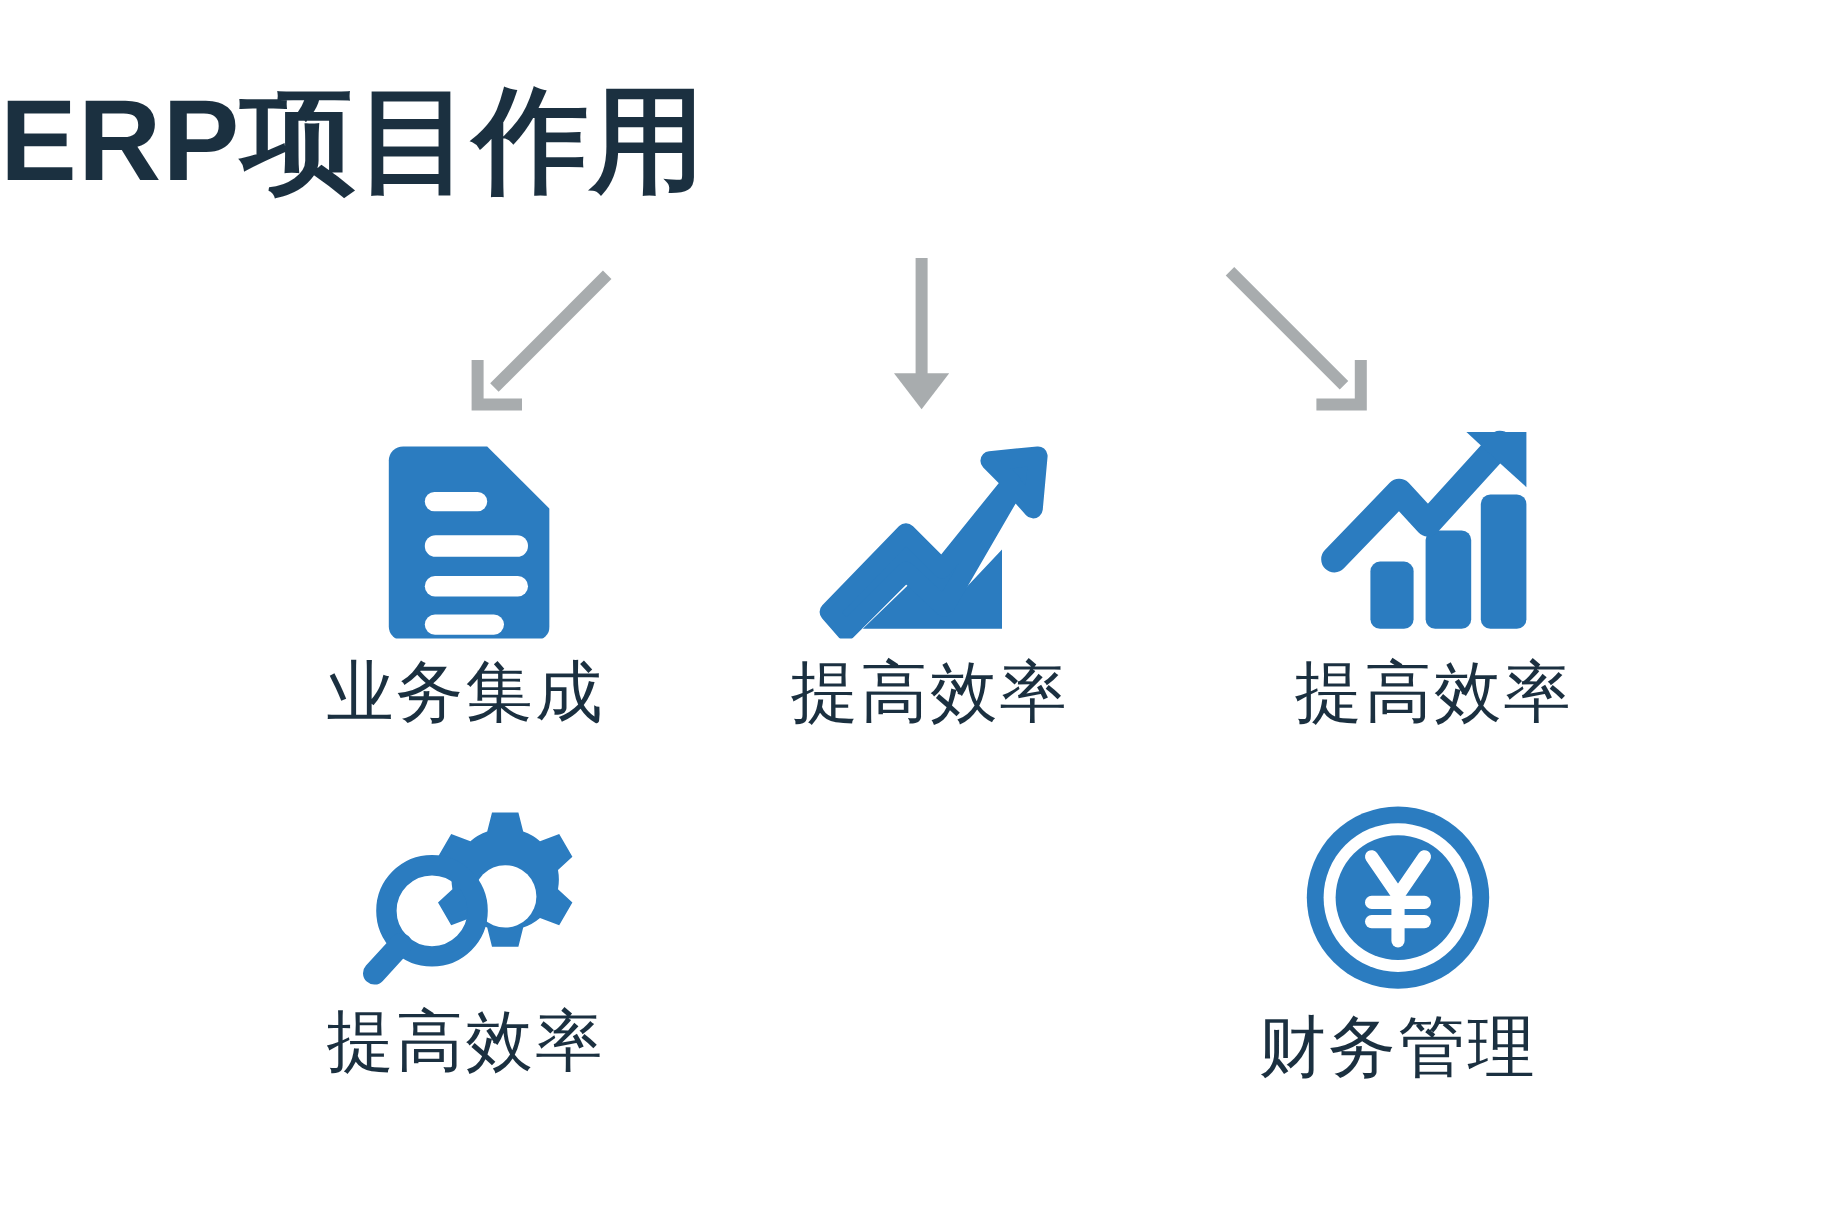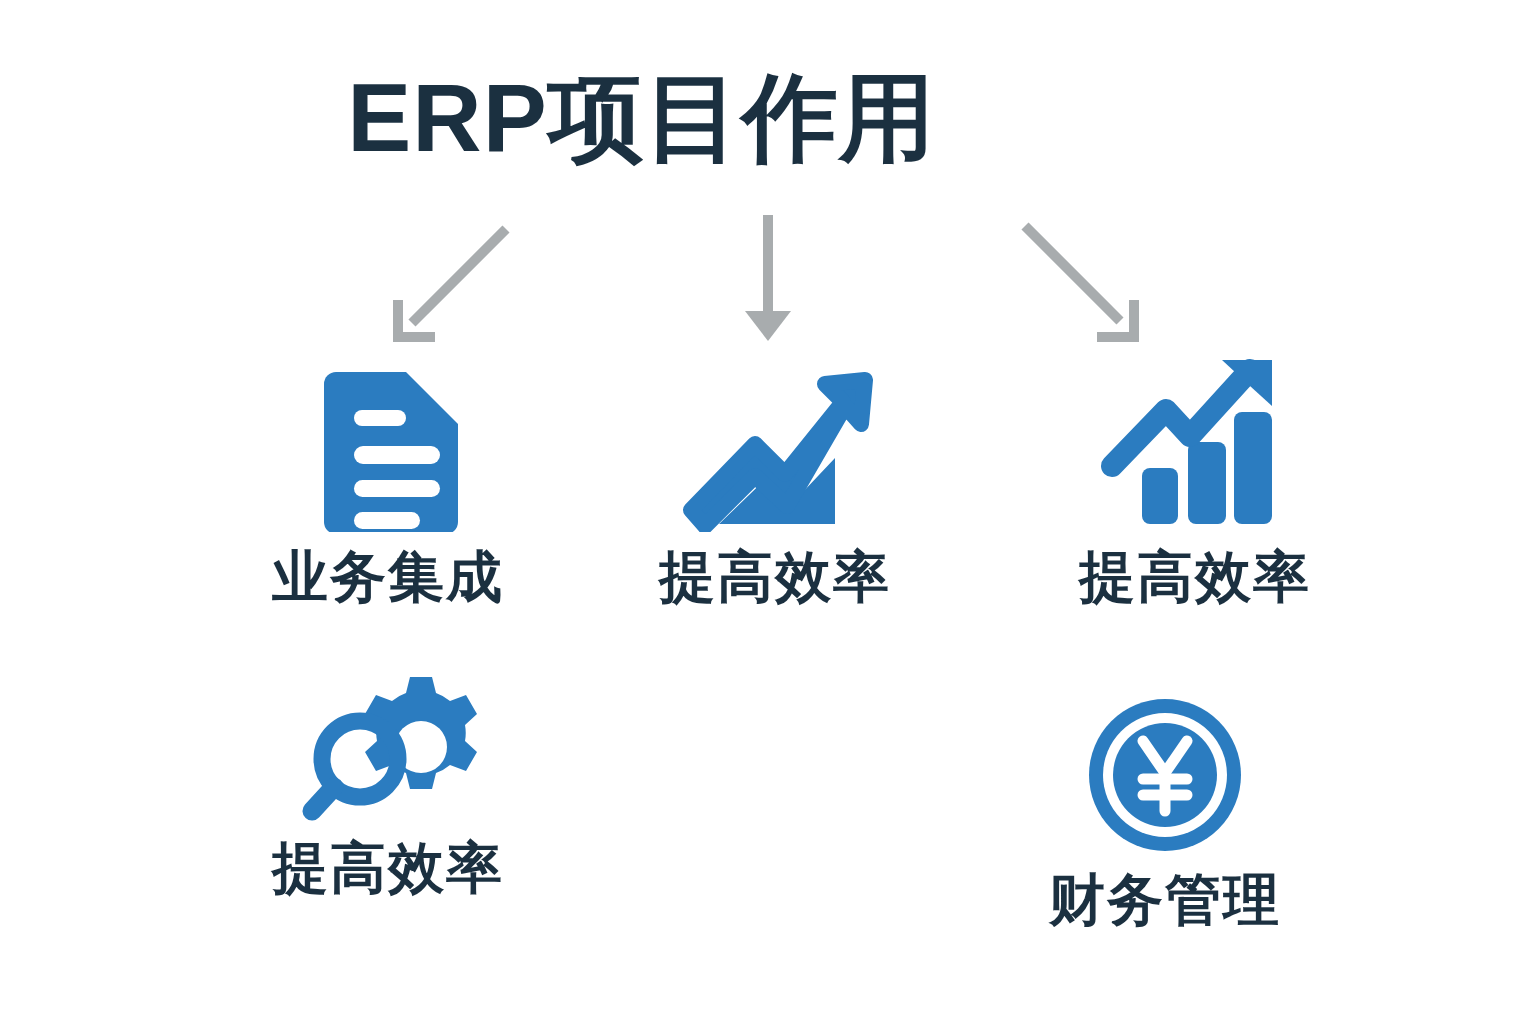--- a/index.html
+++ b/index.html
@@ -14,21 +14,21 @@
     overflow: hidden;
     font-family: "Liberation Sans", "DejaVu Sans", sans-serif;
   }
 
   
   .title {
     position: absolute;
     top: 62px;
     left: 0;
     width: 1283px;
-    text-align: center;
+    text-align: left;
     font-size: 96px;
     line-height: 112px;
     font-weight: 700;
     color: #1b3040;
     letter-spacing: 1px;
     white-space: nowrap;
   }
 
   
   .arrows {
@@ -48,32 +48,32 @@
   .icon-box {
     height: 180px;
     display: flex;
     align-items: flex-end;
     justify-content: center;
   }
   .item-label {
     margin-top: 12px;
     font-size: 56px;
     line-height: 66px;
-    font-weight: 700;
+    font-weight: 400;
     color: #1b3040;
     white-space: nowrap;
     letter-spacing: 2px;
   }
 
   
   #item-integration { left: 223px;  top: 352px; width: 330px; }
   #item-efficiency-1{ left: 610px;  top: 352px; width: 330px; }
   #item-efficiency-2{ left: 1030px; top: 352px; width: 330px; }
   #item-control     { left: 223px;  top: 648px; width: 330px; }
-  #item-finance     { left: 1000px; top: 680px; width: 330px; }
+  #item-finance     { left: 1000px; top: 653px; width: 330px; }
 
   .row2 .icon-box { height: 175px; }
 </style>
 </head>
 <body>
 
 <div class="title">ERP项目作用</div>
 
 <svg class="arrows" viewBox="0 0 1536 1024" width="1536" height="1024">
 

